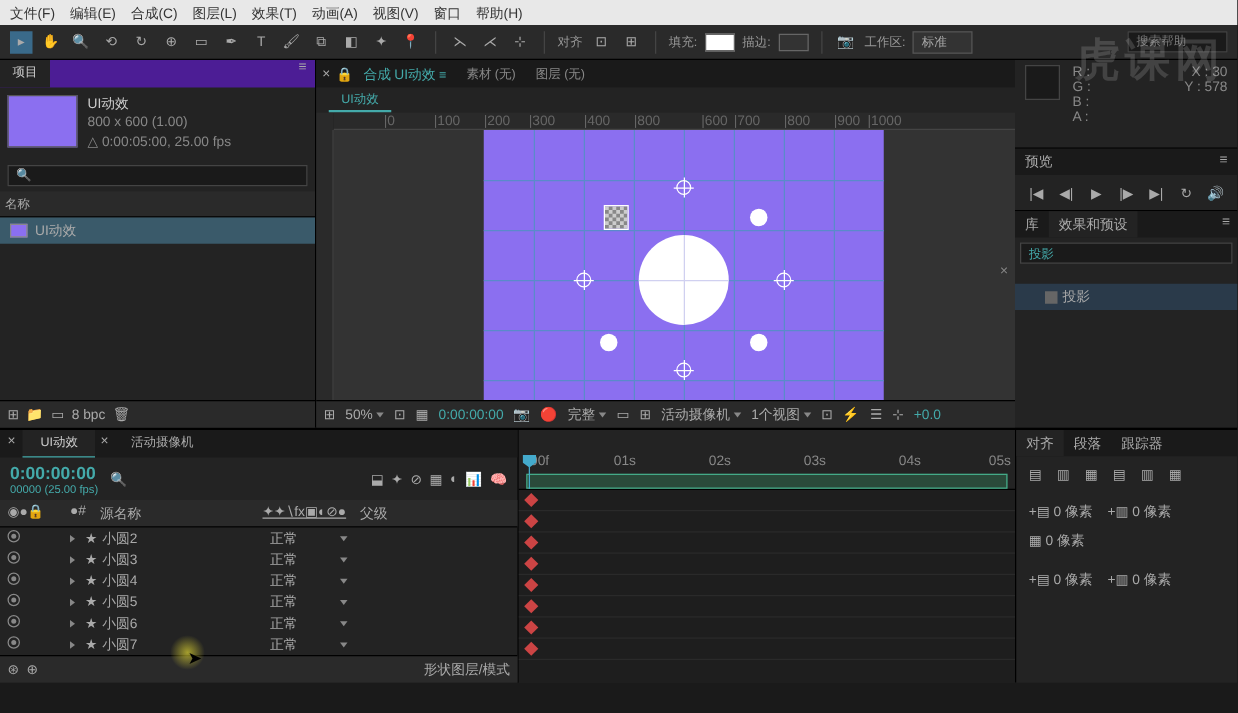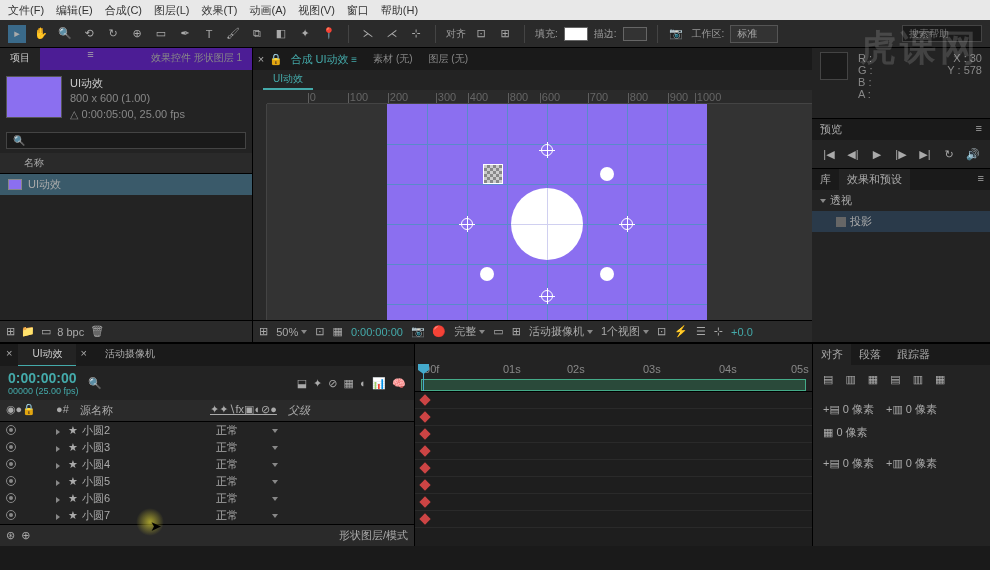--- a/index.html
+++ b/index.html
@@ -25,21 +25,21 @@
     .panel-menu { width: 20px; text-align: center; }
     
     .project-info { display: flex; padding: 6px; gap: 8px; }
     .comp-thumb { width: 56px; height: 42px; background: #8b6ff0; border: 1px solid #555; }
     .comp-details { font-size: 9px; color: #888; line-height: 1.4; }
     .comp-name { color: #ccc; }
     
     .project-search { margin: 4px 6px; }
     .project-search input { width: 100%; background: #1a1a1a; border: 1px solid #444; padding: 2px 6px; color: #aaa; font-size: 10px; }
     
-    .project-header { background: #2a2a2a; padding: 3px 24px; font-size: 10px; border-bottom: 1px solid #000; }
+    .project-header { background: #2a2a2a; padding: 3px 4px; font-size: 10px; border-bottom: 1px solid #000; }
     .project-list { flex: 1; }
     .project-item { display: flex; align-items: center; padding: 3px 8px; gap: 6px; background: #3a5a6a; }
     .comp-icon { width: 14px; height: 11px; background: #8b6ff0; border: 1px solid #888; }
     
     .project-footer { display: flex; align-items: center; padding: 4px 6px; gap: 6px; background: #2a2a2a; border-top: 1px solid #000; font-size: 10px; }
     
     .viewer-panel { flex: 1; background: #1e1e1e; display: flex; flex-direction: column; position: relative; }
     .viewer-tabs { display: flex; background: #1a1a1a; height: 22px; align-items: center; }
     .viewer-tab { padding: 3px 8px; font-size: 10px; color: #888; }
     .viewer-tab.active { color: #4aa; }
@@ -102,21 +102,21 @@
     .timecode { color: #4aa; font-size: 14px; font-weight: bold; }
     .tl-sub { font-size: 9px; color: #4aa; }
     .tl-search { color: #888; }
     .tl-icons { display: flex; gap: 6px; margin-left: auto; }
     
     .layer-header { display: flex; background: #2a2a2a; padding: 3px 0; font-size: 10px; border-bottom: 1px solid #000; }
     .lh-av { width: 56px; padding-left: 6px; }
     .lh-num { width: 24px; }
     .lh-name { width: 130px; }
     .lh-sw { width: 78px; text-decoration: underline; }
-    .lh-parent { flex: 1; font-style: italic; }
+    .lh-parent { flex: 1; }
     
     .layer-list { flex: 1; overflow: hidden; }
     .layer-row { display: flex; align-items: center; padding: 2px 0; font-size: 10px; height: 17px; }
     .lr-vis { width: 56px; padding-left: 6px; }
     .lr-expand { width: 12px; }
     .lr-name { width: 118px; display: flex; align-items: center; gap: 4px; }
     .lr-mode { width: 70px; display: flex; align-items: center; justify-content: space-between; padding-right: 8px; margin-left: 30px; }
     
     .tl-footer { display: flex; align-items: center; padding: 3px 6px; gap: 6px; background: #2a2a2a; font-size: 10px; border-top: 1px solid #000; }
     .tl-footer-right { margin-left: auto; }
@@ -200,21 +200,20 @@
   <div style="margin-left:auto"></div>
   <input type="text" style="background: rgb(26, 26, 26); border: 1px solid rgb(68, 68, 68); padding: 2px 6px; width: 80px; font-size: 10px; color: rgb(136, 136, 136);" placeholder="搜索帮助">
 </div>
 
 <div class="main-area">
 
   <div class="project-panel">
     <div class="panel-tabs">
       <div class="panel-tab active">项目</div>
       <div class="panel-menu">≡</div>
-      <div class="panel-tab">效果控件 形状图层 1</div>
     </div>
     <div class="project-info">
       <div class="comp-thumb"></div>
       <div class="comp-details">
         <div class="comp-name">UI动效</div>
         <div>800 x 600 (1.00)</div>
         <div>△ 0:00:05:00, 25.00 fps</div>
       </div>
     </div>
     <div class="project-search">
@@ -247,24 +246,24 @@
       <div class="viewer-tab">图层 (无)</div>
     </div>
     <div class="comp-tab-bar">
       <div class="comp-tab">UI动效</div>
     </div>
     <div class="ruler-corner"></div>
     <div class="ruler-h">
       <span style="left:40px">|0</span>
       <span style="left:80px">|100</span>
       <span style="left:120px">|200</span>
-      <span style="left:168px">|300</span>
+      <span style="left:156px">|300</span>
       <span style="left:200px">|400</span>
       <span style="left:240px">|800</span>
-      <span style="left:272px">|600</span>
+      <span style="left:294px">|600</span>
       <span style="left:320px">|700</span>
       <span style="left:360px">|800</span>
       <span style="left:400px">|900</span>
       <span style="left:427px">|1000</span>
     </div>
     <div class="viewer-content">
       <div class="ruler-v"></div>
       <div class="canvas-area">
         <div class="canvas">
           <div class="guide-h" style="top:40px"></div>
@@ -359,25 +358,25 @@
         <div class="pc-btn">↻</div>
         <div class="pc-btn">🔊</div>
       </div>
     </div>
     <div class="effects-panel">
       <div class="effects-tabs">
         <div class="effects-tab">库</div>
         <div class="effects-tab active">效果和预设</div>
         <div style="margin-left:auto;padding:3px 6px">≡</div>
       </div>
+      <div class="effects-search">
+        <input type="text" value="投影" style="">
+        <span style="position:relative;left:-16px;color:#888">×</span>
+      </div>
       <div class="effect-tree">
-        <div class="effect-group">
-          <span class="tri-down"></span>
-            <span>透视</span>
-        </div>
         <div class="effect-item">
           <span style="width:10px;height:10px;background:#666;display:inline-block"></span>
           <span>投影</span>
         </div>
       </div>
     </div>
   </div>
 </div>
 
 <div class="timeline-panel">
@@ -471,21 +470,21 @@
     <div class="tl-footer">
       <span>⊛</span>
       <span>⊕</span>
       <span class="tl-footer-right">形状图层/模式</span>
     </div>
   </div>
   <div class="timeline-right">
     <div class="tl-ruler-area">
       <div class="tl-ruler">
         <span style="left:6px">:00f</span>
-        <span style="left:88px">01s</span>
+        <span style="left:76px">01s</span>
         <span style="left:152px">02s</span>
         <span style="left:228px">03s</span>
         <span style="left:304px">04s</span>
         <span style="left:376px">05s</span>
       </div>
       <div class="work-area"></div>
       <div class="playhead"></div>
     </div>
     <div class="track-area">
       <div class="track-row">

